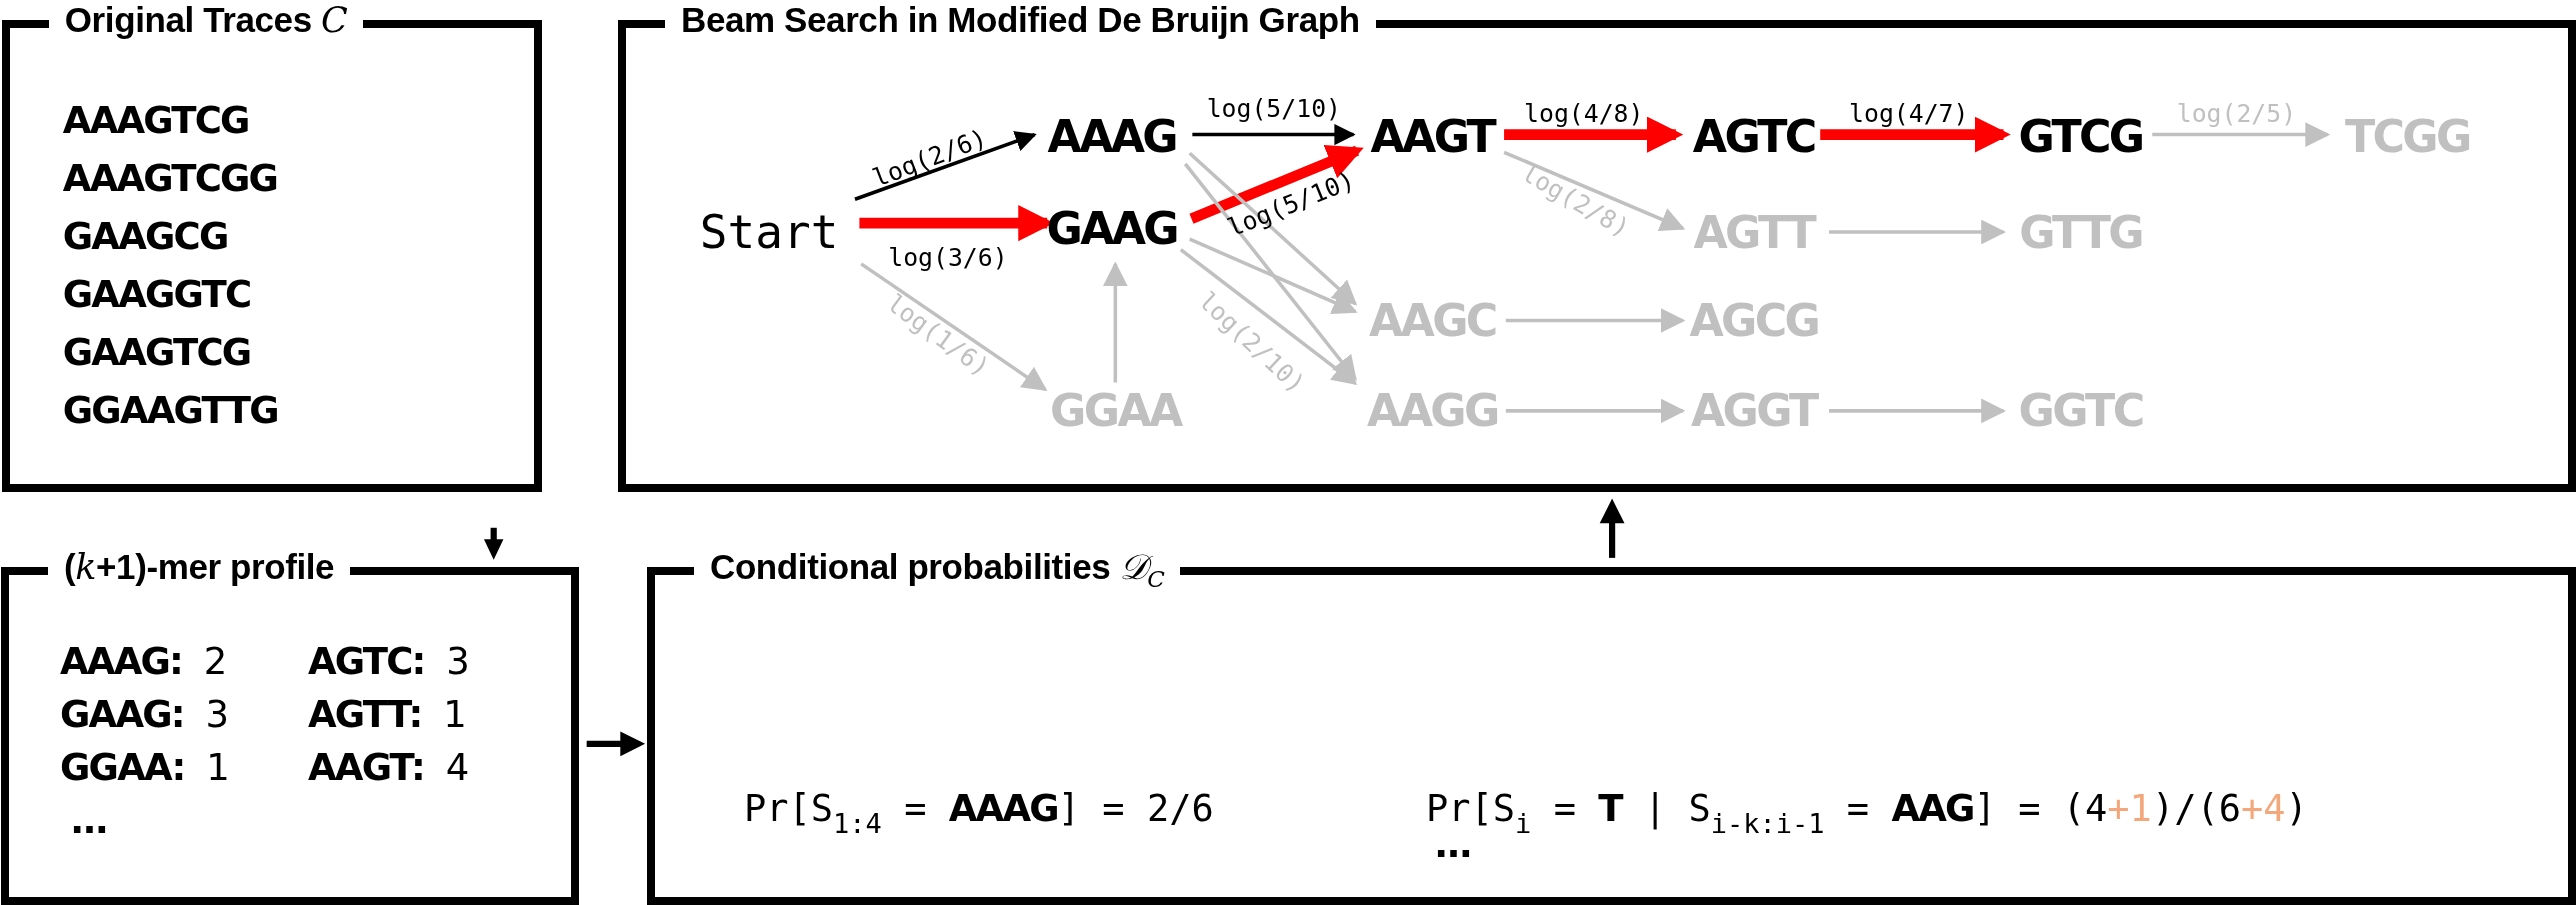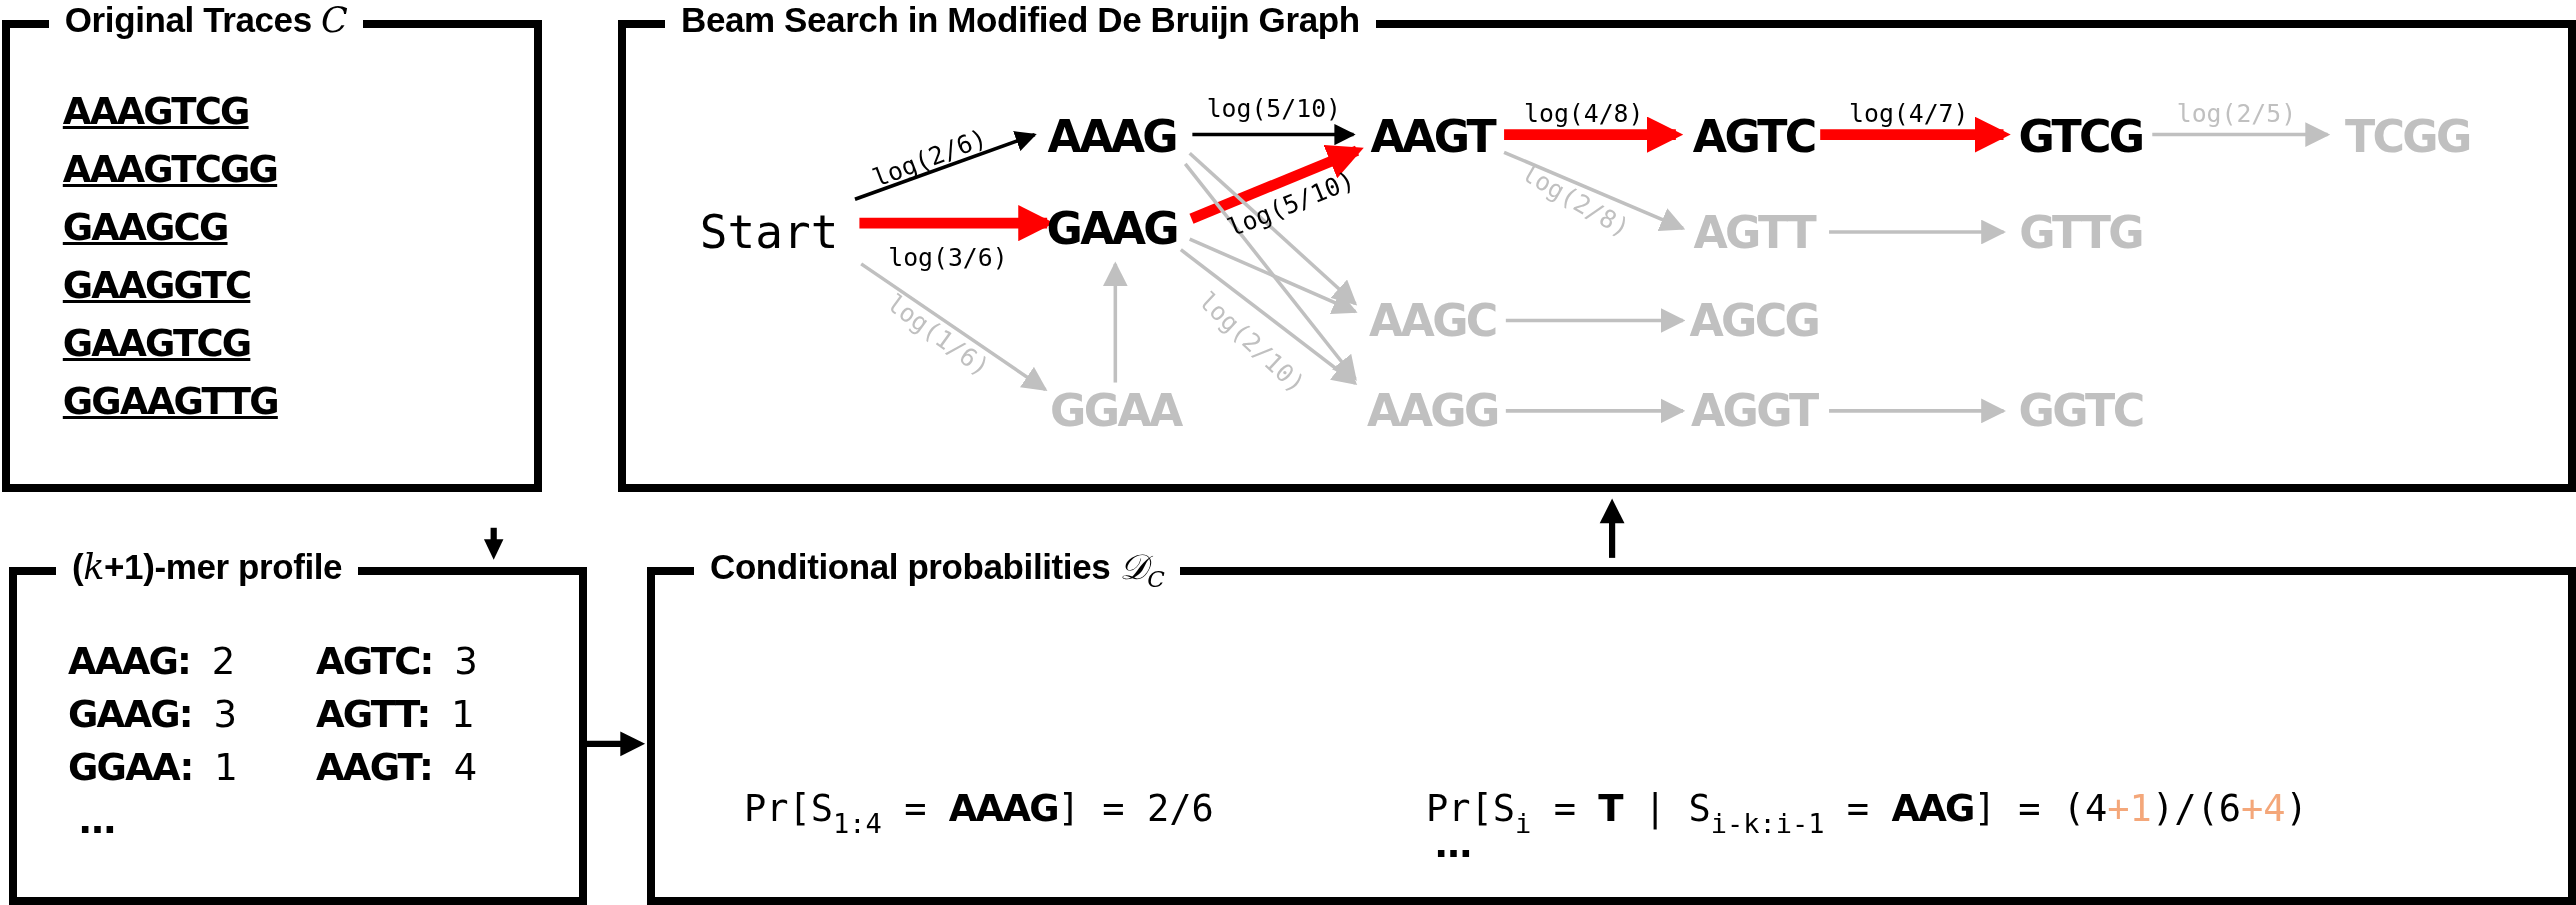--- a/index.html
+++ b/index.html
@@ -3,24 +3,24 @@
 <meta charset="utf-8">
 <style>
   html, body { margin: 0; padding: 0; background: #ffffff; }
   body { width: 2576px; height: 905px; position: relative; overflow: hidden; font-family: "DejaVu Sans", sans-serif; color: #000; }
   .box { position: absolute; border: 8.9px solid #000; box-sizing: border-box; }
   .box-title { position: absolute; top: -30px; background: #fff; padding: 0 16px; font-family: "Liberation Sans", sans-serif; font-size: 35px; font-weight: bold; line-height: 44px; white-space: nowrap; letter-spacing: -0.4px; }
   .box-title i { font-family: "DejaVu Serif", serif; font-style: italic; font-weight: normal; }
   .box-title sub { font-family: "DejaVu Serif", serif; font-style: italic; font-weight: normal; font-size: 23px; }
   #traces { left: 1.8px; top: 19.5px; width: 540px; height: 472px; }
   #beam { left: 618px; top: 19.5px; width: 1958px; height: 472px; }
-  #kmer { left: 9px; top: 567px; width: 578px; height: 338px; }
+  #kmer { left: 1px; top: 567px; width: 578px; height: 338px; }
   #cond { left: 647px; top: 567px; width: 1929px; height: 338px; }
 
-  .trace-list { position: absolute; left: 53px; top: 55px; font-family: "DejaVu Sans", sans-serif; font-weight: bold; font-size: 37px; line-height: 58px; letter-spacing: -1.8px; text-decoration: underline; }
+  .trace-list { position: absolute; left: 53px; top: 64px; font-family: "DejaVu Sans", sans-serif; font-weight: bold; font-size: 37px; line-height: 58px; letter-spacing: -1.8px; }
   .kmer-grid { position: absolute; left: 51px; top: 60px; display: grid; grid-template-columns: 248px 213px; row-gap: 0; font-size: 37px; line-height: 53px; }
   .kmer-cell { white-space: pre; letter-spacing: -0.9px; }
   .kmer-cell b { font-family: "DejaVu Sans", sans-serif; font-weight: bold; letter-spacing: -1.8px; }
   .kmer-cell span.num { font-family: "DejaVu Sans", sans-serif; }
 
   .eq { position: absolute; font-family: "DejaVu Sans Mono", monospace; font-size: 37px; line-height: 58px; white-space: pre; }
   .eq b { font-family: "DejaVu Sans", sans-serif; font-weight: bold; letter-spacing: -1.8px; }
   .eq sub { font-size: 27px; vertical-align: -12.4px; line-height: 0; }
   .eq .orange { color: #f4a77a; }
   #cond-left { left: 89px; top: 89px; }

